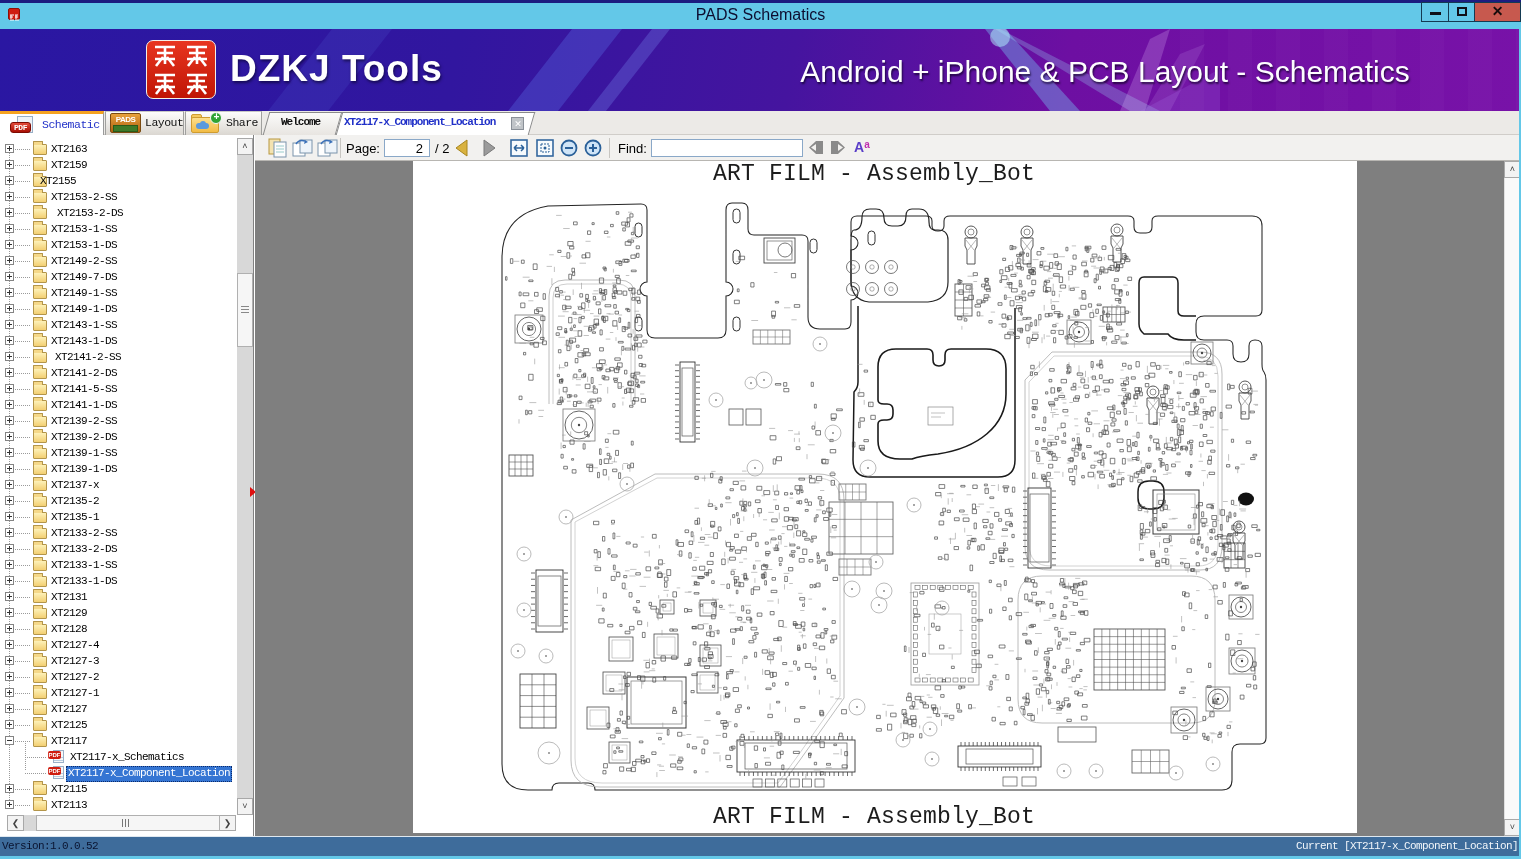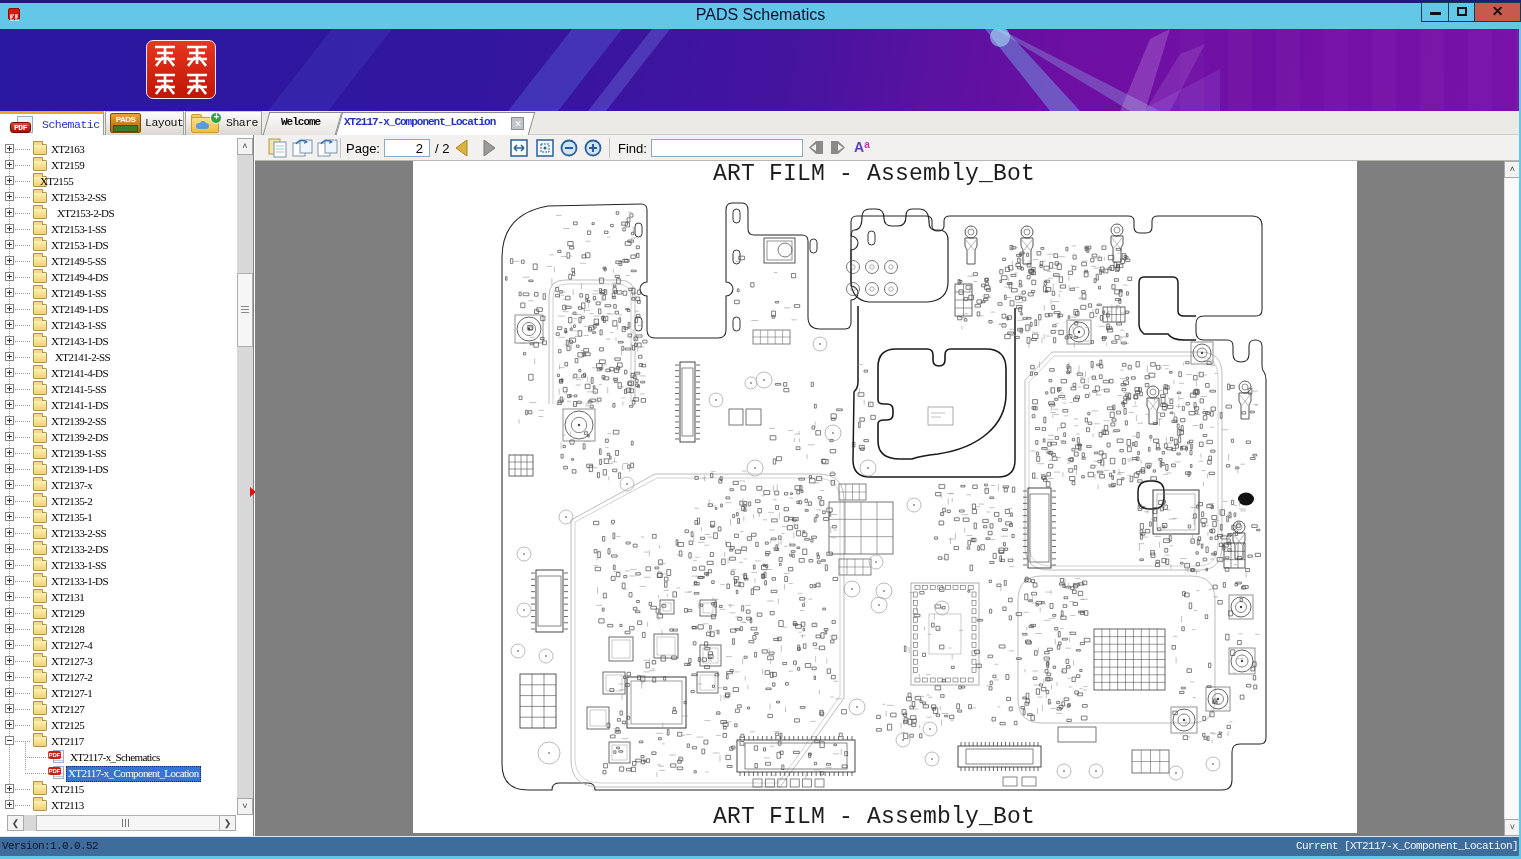--- a/index.html
+++ b/index.html
@@ -23,21 +23,21 @@
 
 #tabbar{left:0;top:111px;width:1521px;height:24px;background:#eceae7;border-bottom:1px solid #d0cdc9}
 .tab{position:absolute;top:0;height:24px;font-size:11.5px;letter-spacing:-0.5px;font-family:"Liberation Mono",monospace;white-space:pre}
 #tab-schem{left:0;width:104px;background:#fff;border-top:3px solid #f5a21f;border-right:1px solid #9a9a9a;color:#2030c8}
 #tab-layout{left:105px;width:79px;background:linear-gradient(180deg,#fdfdfc,#dbd7d1);border:1px solid #a0a09e;border-bottom:none;border-top-color:#c8c8c6;color:#111}
 #tab-share{left:185px;width:77px;background:linear-gradient(180deg,#fdfdfc,#dbd7d1);border:1px solid #a0a09e;border-bottom:none;border-top-color:#c8c8c6;color:#111}
 .dtab{position:absolute;top:1px;height:23px;font-size:11px;letter-spacing:-1px;font-family:"Liberation Mono",monospace;color:#111;white-space:pre}
 .slant{position:absolute;top:0;width:100%;height:100%;border:1px solid #8a8a8a;border-bottom:none;transform:skewX(-16deg);background:linear-gradient(180deg,#fbfbfa,#e8e5e1)}
 
 #treepanel{left:0;top:135px;width:254px;height:701px;background:#fff;border-right:1px solid #828282}
-.trow{position:absolute;left:0;height:16px;font-size:11px;letter-spacing:-0.6px;font-family:Liberation Serif, serif;color:#000;white-space:pre}
+.trow{position:absolute;left:0;height:16px;font-size:11px;letter-spacing:-0.6px;font-family:Liberation Mono, monospace;color:#000;white-space:pre}
 .pbox{position:absolute;width:9px;height:9px;border:1px solid #848484;background:#fff;line-height:7px;text-align:center}
 .pbox i{position:absolute;left:1px;top:3px;width:5px;height:1px;background:#333}
 .pbox b{position:absolute;left:3px;top:1px;width:1px;height:5px;background:#333}
 .folder{position:absolute;width:14px;height:11px;background:linear-gradient(180deg,#fdf1b8,#f3cf72);border:1px solid #b3954a;border-radius:1px}
 .folder::before{content:"";position:absolute;left:-1px;top:-4px;width:8px;height:3px;background:#f5d889;border:1px solid #b3954a;border-bottom:none;border-radius:1px 1px 0 0}
 .hdots{position:absolute;height:1px;background-image:repeating-linear-gradient(90deg,#9a9a9a 0 1px,transparent 1px 2px)}
 .vdots{position:absolute;width:1px;background-image:repeating-linear-gradient(180deg,#9a9a9a 0 1px,transparent 1px 2px)}
 .pdficon{position:absolute;width:16px;height:14px}
 
 .sb{position:absolute;background:#d8d8d8}
@@ -104,21 +104,23 @@
     </svg>
 
 <div id="blogo" class="abs">
 <svg width="68" height="57" viewBox="0 0 68 57">
 <path stroke="#fff" stroke-width="2.6" fill="none" d="M8,6 h20 M10,12 h16 M18,7 v16 M16,16 l-7,9 M20,16 l7,9 M8,18 h20"></path>
         <path stroke="#fff" stroke-width="2.6" fill="none" d="M40,6 h20 M42,12 h16 M50,7 v16 M48,16 l-7,9 M52,16 l7,9 M40,18 h20"></path>
         <path stroke="#fff" stroke-width="2.6" fill="none" d="M8,34 h20 M10,40 h16 M18,35 v16 M16,44 l-7,9 M20,44 l7,9 M8,46 h20"></path>
         <path stroke="#fff" stroke-width="2.6" fill="none" d="M40,34 h20 M42,40 h16 M50,35 v16 M48,44 l-7,9 M52,44 l7,9 M40,46 h20"></path>
 </svg></div>
 
-
+<div id="btext" class="abs">DZKJ Tools</div>
+
+<div id="rtext" class="abs">Android + iPhone &amp; PCB Layout - Schematics</div>
 </div>
 
 <div id="tabbar" class="abs">
 
 <div class="tab" id="tab-schem">
 <span style="position:absolute;left:10px;top:2px;width:22px;height:18px"><span style="position:absolute;left:7px;top:0px;width:16px;height:17px;background:#eef3f8;border:1px solid #98aec6"></span><span style="position:absolute;left:9px;top:9px;width:12px;height:1px;background:#a8c4dc"></span><span style="position:absolute;left:9px;top:12px;width:12px;height:1px;background:#a8c4dc"></span><span style="position:absolute;left:0;top:6px;width:21px;height:11px;background:linear-gradient(180deg,#e34b3b,#a80f04);border-radius:3px;border:1px solid #7d0a02;color:#fff;font-size:8px;line-height:10px;text-align:center;font-weight:bold">PDF</span></span>
 <span style="position:absolute;left:42px;top:4px">Schematic</span>
 </div>
 
 <div class="tab" id="tab-layout">
@@ -194,29 +196,29 @@
 <div class="hdots" style="left:15px;top:110px;width:16px"></div>
 <div class="folder" style="left:33px;top:105px"></div>
 <div class="trow" style="left:51px;top:104px">XT2153-1-DS</div>
 
 <div class="pbox" style="left:5px;top:121px">
       <i></i>
       <b></b>
     </div>
 <div class="hdots" style="left:15px;top:126px;width:16px"></div>
 <div class="folder" style="left:33px;top:121px"></div>
-<div class="trow" style="left:51px;top:120px">XT2149-5-SS</div>
+<div class="trow" style="left:51px;top:120px">XT2149-2-SS</div>
 
 <div class="pbox" style="left:5px;top:137px">
       <i></i>
       <b></b>
     </div>
 <div class="hdots" style="left:15px;top:142px;width:16px"></div>
 <div class="folder" style="left:33px;top:137px"></div>
-<div class="trow" style="left:51px;top:136px">XT2149-4-DS</div>
+<div class="trow" style="left:51px;top:136px">XT2149-7-DS</div>
 
 <div class="pbox" style="left:5px;top:153px">
       <i></i>
       <b></b>
     </div>
 <div class="hdots" style="left:15px;top:158px;width:16px"></div>
 <div class="folder" style="left:33px;top:153px"></div>
 <div class="trow" style="left:51px;top:152px">XT2149-1-SS</div>
 
 <div class="pbox" style="left:5px;top:169px">
@@ -250,21 +252,21 @@
 <div class="hdots" style="left:15px;top:222px;width:16px"></div>
 <div class="folder" style="left:33px;top:217px"></div>
 <div class="trow" style="left:55px;top:216px">XT2141-2-SS</div>
 
 <div class="pbox" style="left:5px;top:233px">
       <i></i>
       <b></b>
     </div>
 <div class="hdots" style="left:15px;top:238px;width:16px"></div>
 <div class="folder" style="left:33px;top:233px"></div>
-<div class="trow" style="left:51px;top:232px">XT2141-4-DS</div>
+<div class="trow" style="left:51px;top:232px">XT2141-2-DS</div>
 
 <div class="pbox" style="left:5px;top:249px">
       <i></i>
       <b></b>
     </div>
 <div class="hdots" style="left:15px;top:254px;width:16px"></div>
 <div class="folder" style="left:33px;top:249px"></div>
 <div class="trow" style="left:51px;top:248px">XT2141-5-SS</div>
 
 <div class="pbox" style="left:5px;top:265px">

